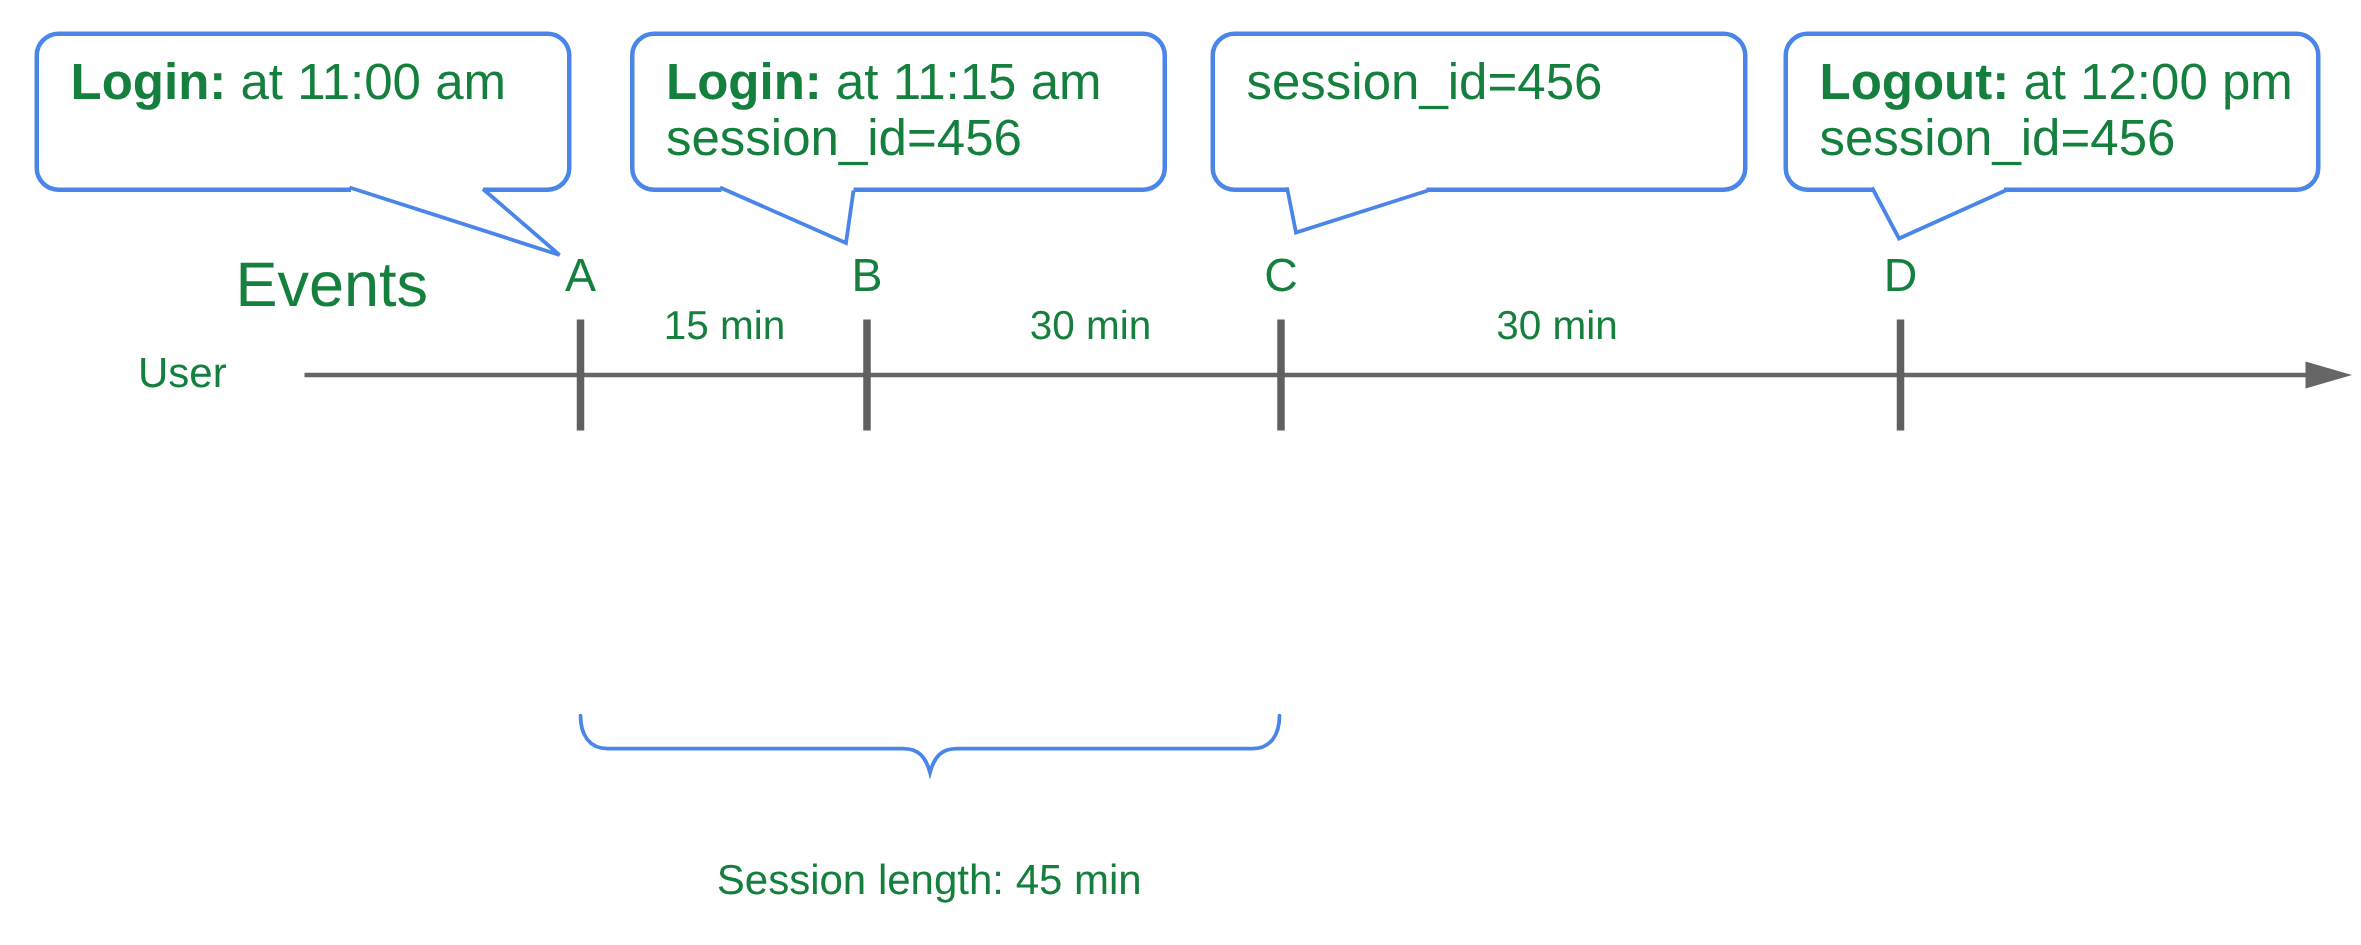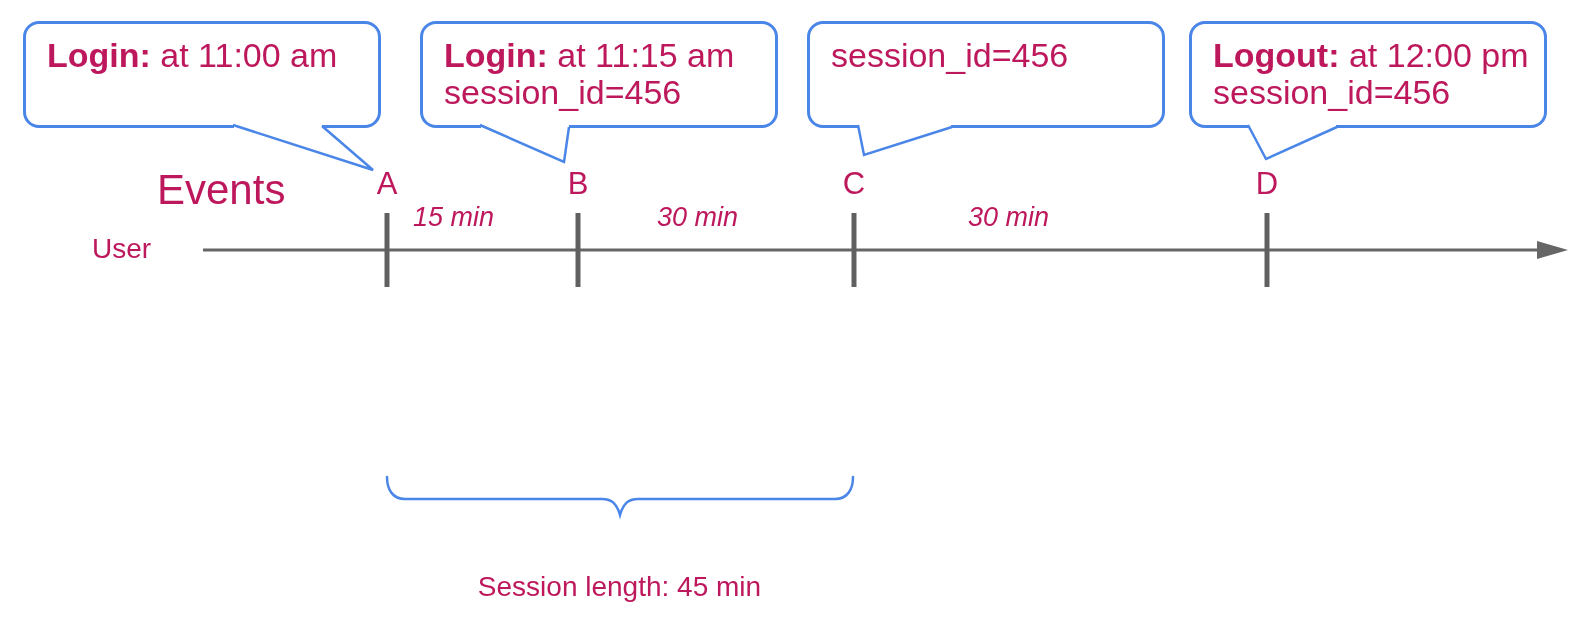--- a/index.html
+++ b/index.html
@@ -2,21 +2,21 @@
 <html><head>
 <meta charset="utf-8">
 <style>
   html, body { margin: 0; padding: 0; background: #ffffff; }
   .canvas {
     position: relative;
     width: 1574px;
     height: 630px;
     background: #ffffff;
     font-family: "Liberation Sans", sans-serif;
-    color: #be185d;
+    color: #15803d;
     overflow: hidden;
   }
   .bubble {
     position: absolute;
     top: 21px;
     width: 358px;
     height: 107px;
     box-sizing: border-box;
     background: #ffffff;
     border: 3px solid #4a86e8;
@@ -40,21 +40,21 @@
     top: 166px; width: 80px; margin-left: -40px;
     text-align: center; font-size: 31px;
   }
   .events-title {
     top: 166px; left: 157px; width: 140px;
     text-align: left; font-size: 42px;
   }
   .user-lbl { top: 233px; left: 92px; font-size: 28px; }
   .interval-lbl {
     top: 202px; width: 140px; margin-left: -70px;
-    font-size: 27px; font-style: italic;
+    text-align: center; font-size: 27px;
   }
   .session-box {
     position: absolute;
     left: 388px; top: 369px;
     width: 463px; height: 84px;
     background: #c9daf8;
     display: flex; align-items: center; justify-content: center;
     font-size: 34px;
     z-index: 1;
   }

